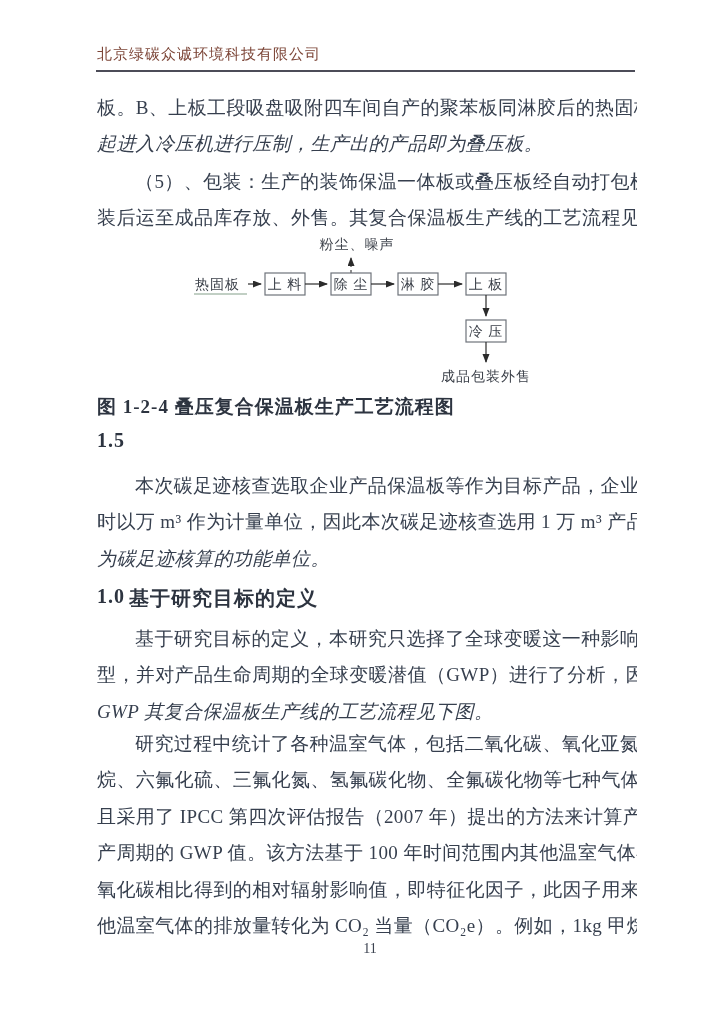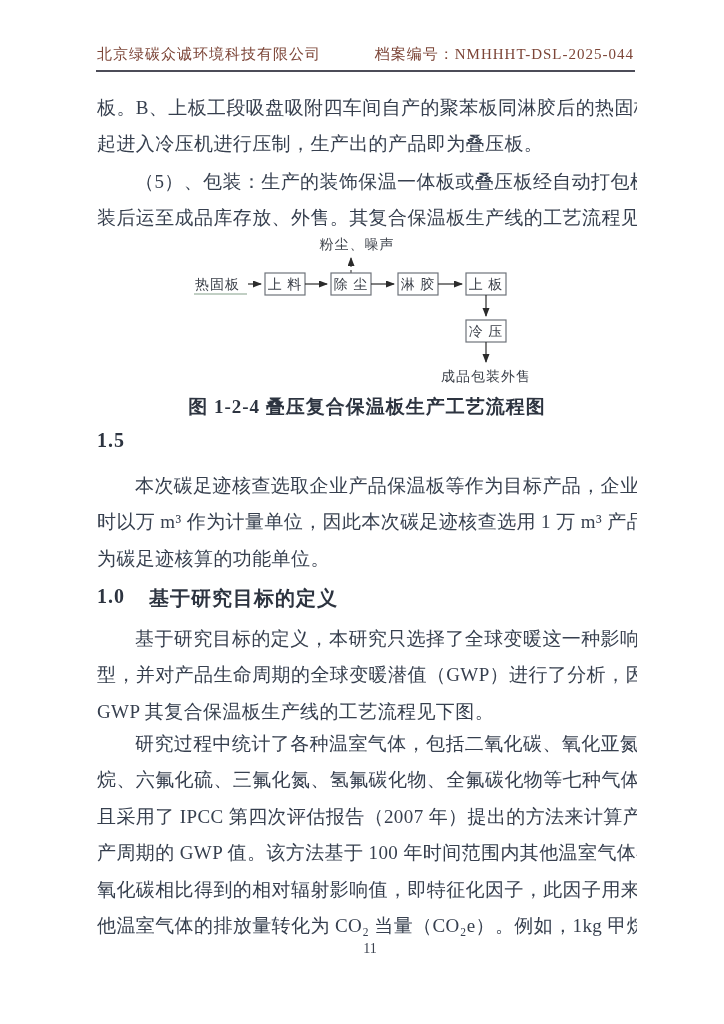--- a/index.html
+++ b/index.html
@@ -18,29 +18,29 @@
     position:absolute; left:96px; top:70px; width:539px; height:2px;
     background:#4c4c58;
   }
   
   .block { position:absolute; left:97px; width:540px; font-size:19px; }
   .ln {
     height:36.4px; line-height:36.4px;
     text-align:justify; text-align-last:justify;
     white-space:nowrap; overflow:hidden; letter-spacing:0.4px;
   }
-  .ln.free { text-align-last:left; }
+  .ln.free { text-align-last:left;font-style:italic; }
   .ln.ind { text-indent:2em; }
   
   .h2 {
     position:absolute; left:97px; font-size:20px; font-weight:bold;
-    color:#2d3440; display:flex; gap:24px; letter-spacing:1px;
+    color:#2d3440; display:flex; gap:4px; letter-spacing:1px;
   }
   .caption {
-    position:absolute; left:97px; width:540px; text-align:center;
+    position:absolute; left:97px; width:540px; text-align:left;
     font-size:19px; font-weight:bold; color:#2d3440; letter-spacing:1px;
   }
   .pageno {
     position:absolute; left:8px; top:941px; width:724px; text-align:center;
     font-size:14px; color:#3b4250;
   }
   
   .flow { position:absolute; left:190px; top:232px; }
   .flow text { font-size:14px; fill:#3a3f48; font-family:"Liberation Serif","DejaVu Serif",serif; letter-spacing:1px; }
   .fb { fill:#ffffff; stroke:#6e737b; stroke-width:1.2; }
@@ -48,21 +48,20 @@
   .dash { stroke:#444; stroke-width:1.2; stroke-dasharray:3,3; fill:none; }
   .ful { stroke:#84a08a; stroke-width:1.2; }
 </style>
 </head>
 <body>
 
 <div class="page">
 
   <div class="header">
     <span>北京绿碳众诚环境科技有限公司</span>
-    <span><span>档案编号：</span><span>NMHHHT-DSL-2025-044</span></span>
   </div>
   <div class="header-rule"></div>
 
   <div class="block" style="top:90px">
     <div class="ln">板。B、上板工段吸盘吸附四车间自产的聚苯板同淋胶后的热固板一</div>
     <div class="ln free">起进入冷压机进行压制，生产出的产品即为叠压板。</div>
   </div>
 
   <div class="block" style="top:164px">
     <div class="ln ind">（5）、包装：生产的装饰保温一体板或叠压板经自动打包机包</div>

